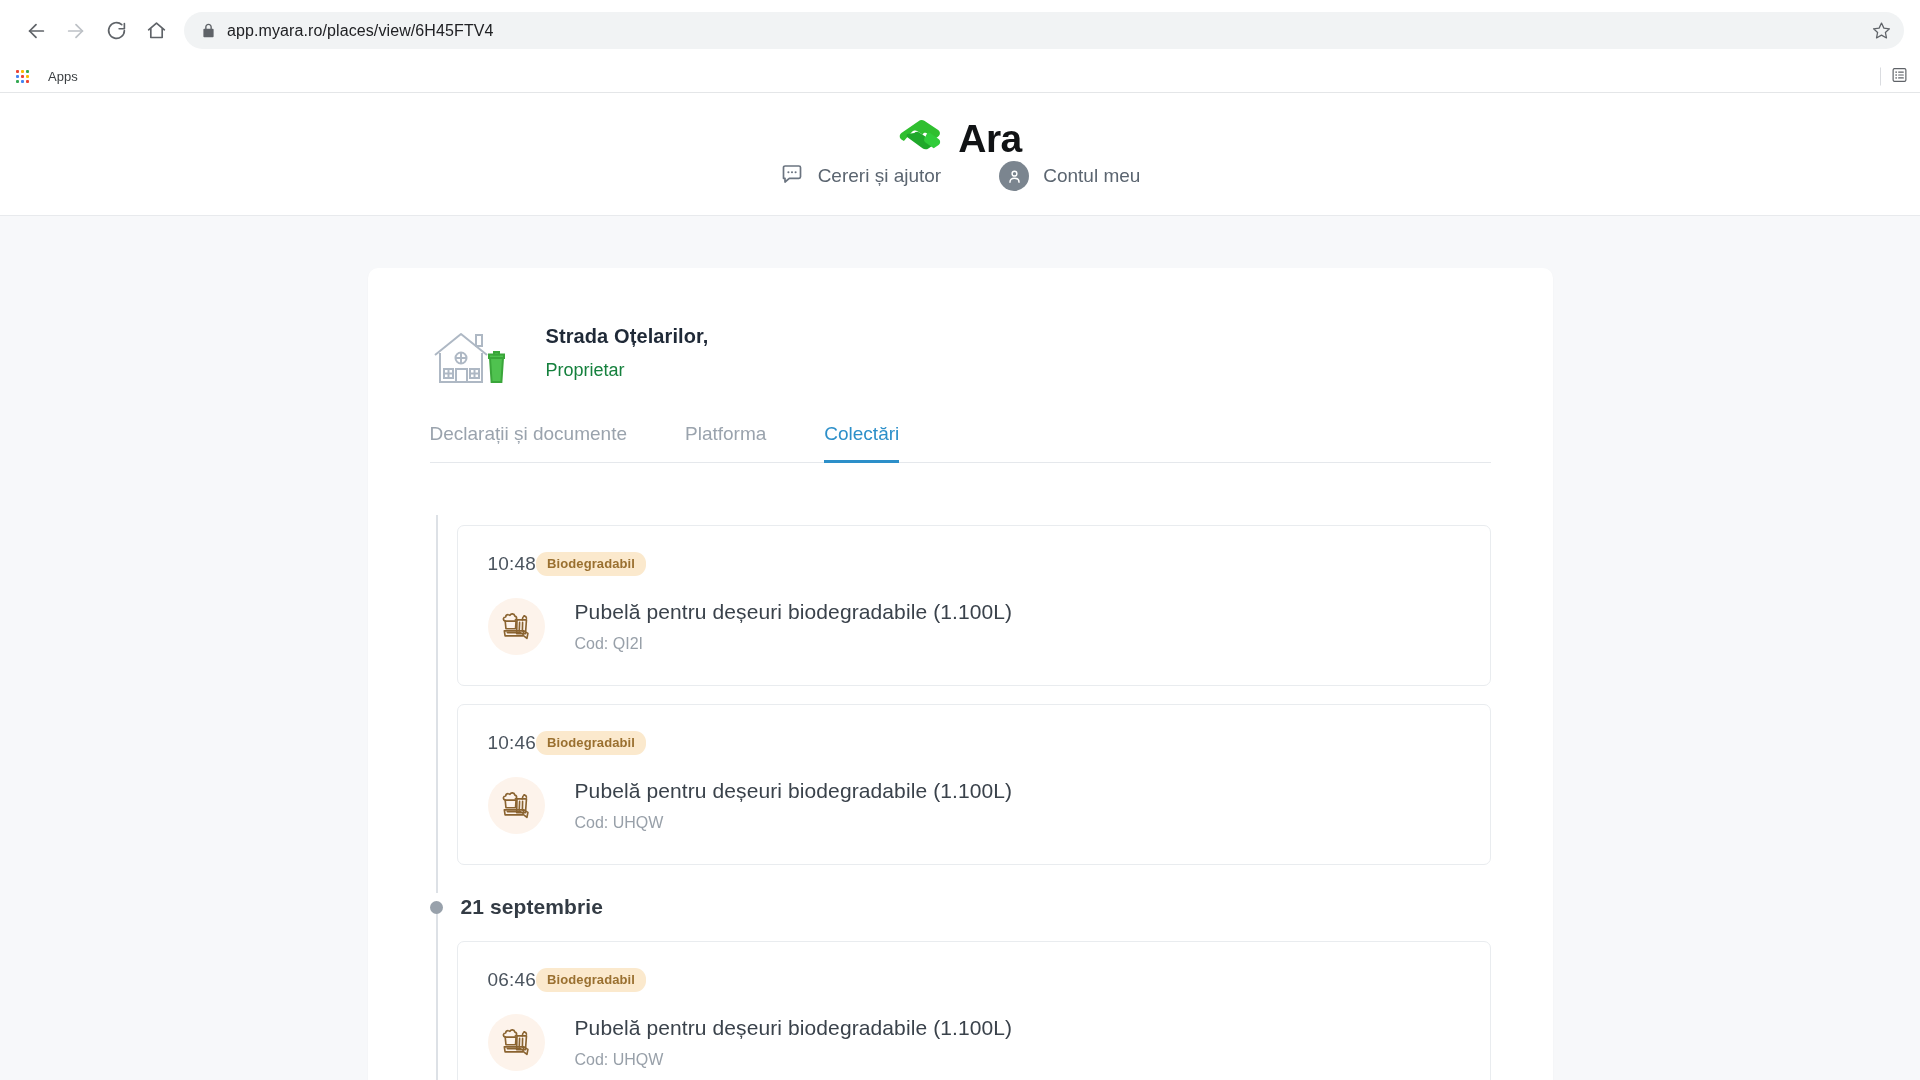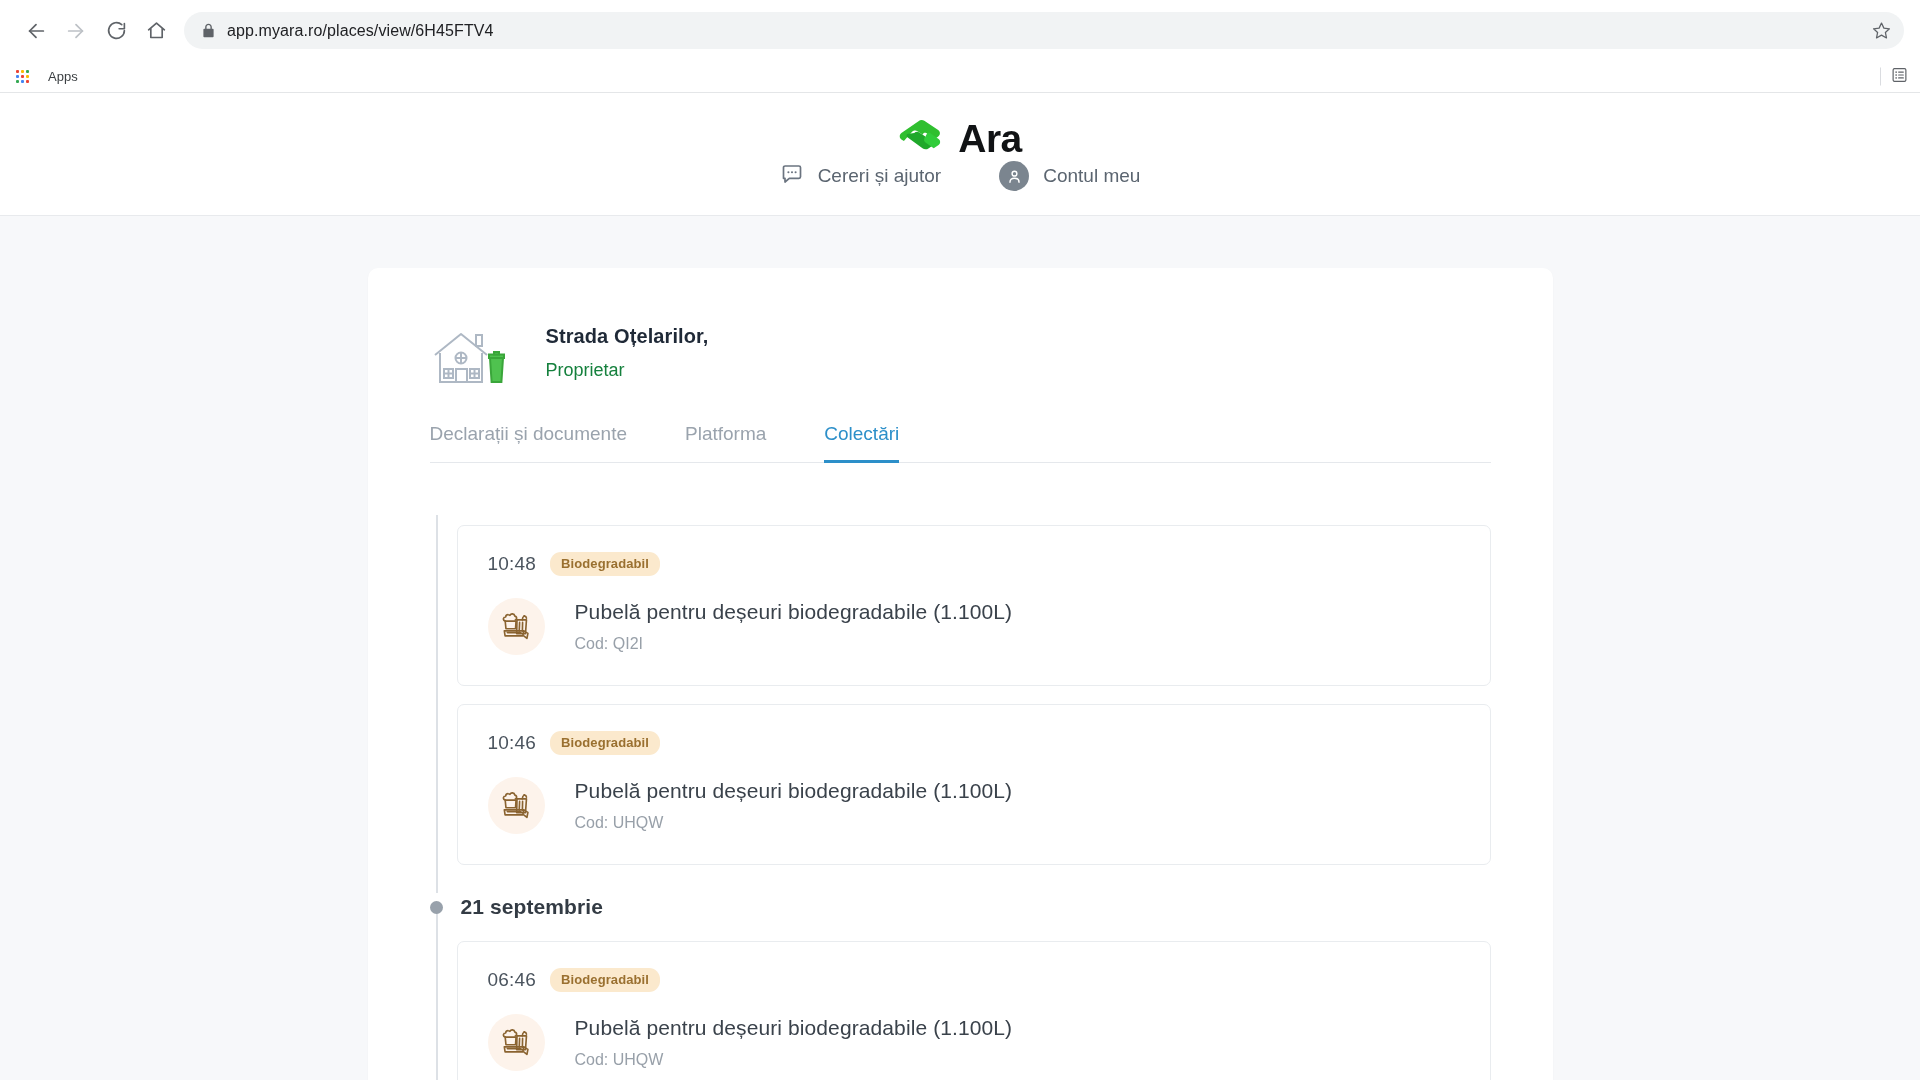--- a/index.html
+++ b/index.html
@@ -150,21 +150,21 @@
 
   .tl-items { margin-left: 27px; padding-top: 22px; }
 
   .coll-card {
     border: 1px solid #e9ecef;
     border-radius: 7px;
     background: #fff;
     padding: 26px 30px 30px 30px;
     margin-bottom: 18px;
   }
-  .coll-top { display: flex; align-items: center; gap: 14px; }
+  .coll-top { display: flex; align-items: center; }
   .coll-time { font-size: 19px; color: #4b545e; letter-spacing: 0.2px; }
   .badge {
     font-size: 13px;
     font-weight: 700;
     color: #9a7030;
     background: #fbe9cd;
     border-radius: 11px;
     padding: 4px 11px 5px 11px;
     letter-spacing: 0.1px;
   }

